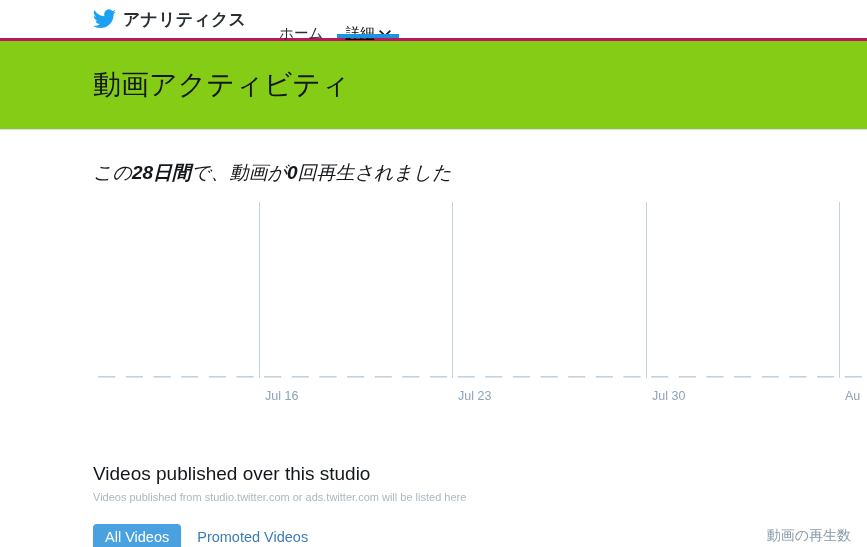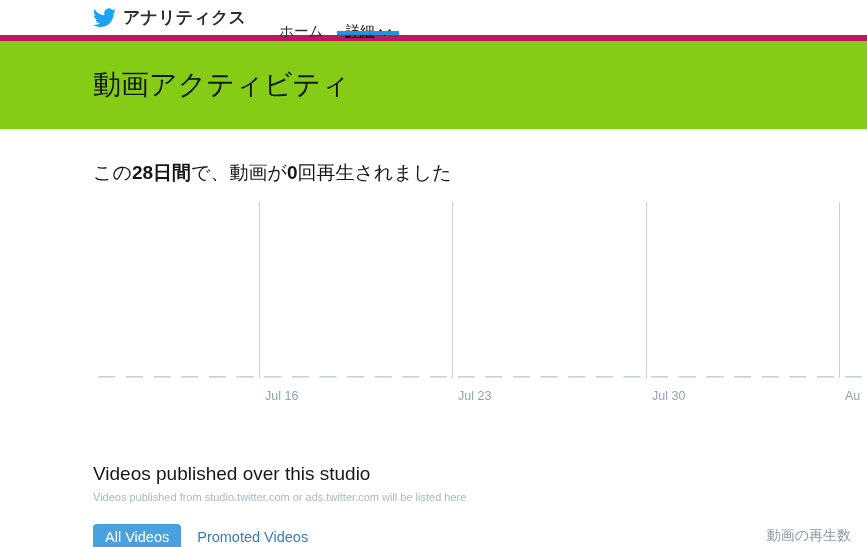--- a/index.html
+++ b/index.html
@@ -13,21 +13,21 @@
     background: #ffffff;
     font-family: "Liberation Sans", "DejaVu Sans", sans-serif;
     color: #292f33;
     -webkit-font-smoothing: antialiased;
   }
 
   
   .topnav {
     height: 41px;
     background: #ffffff;
-    border-bottom: 6px solid #be185d;
+    border-bottom: 3px solid #be185d;
     display: flex;
     align-items: stretch;
     padding-left: 93px;
     box-sizing: border-box;
   }
   .brand {
     display: flex;
     align-items: center;
     gap: 7px;
     margin-right: 22px;
@@ -103,20 +103,21 @@
   .content {
     padding-left: 93px;
     padding-right: 0;
   }
   .summary {
     font-size: 19px;
     color: #14171a;
     margin: 0;
     padding-top: 31px;
     line-height: 1.3;
+    font-style: italic;
   }
   .summary b { font-weight: bold; }
 
   
   .chart-wrap {
     margin-top: 14px;
     position: relative;
     height: 236px;
     width: 774px;
   }

